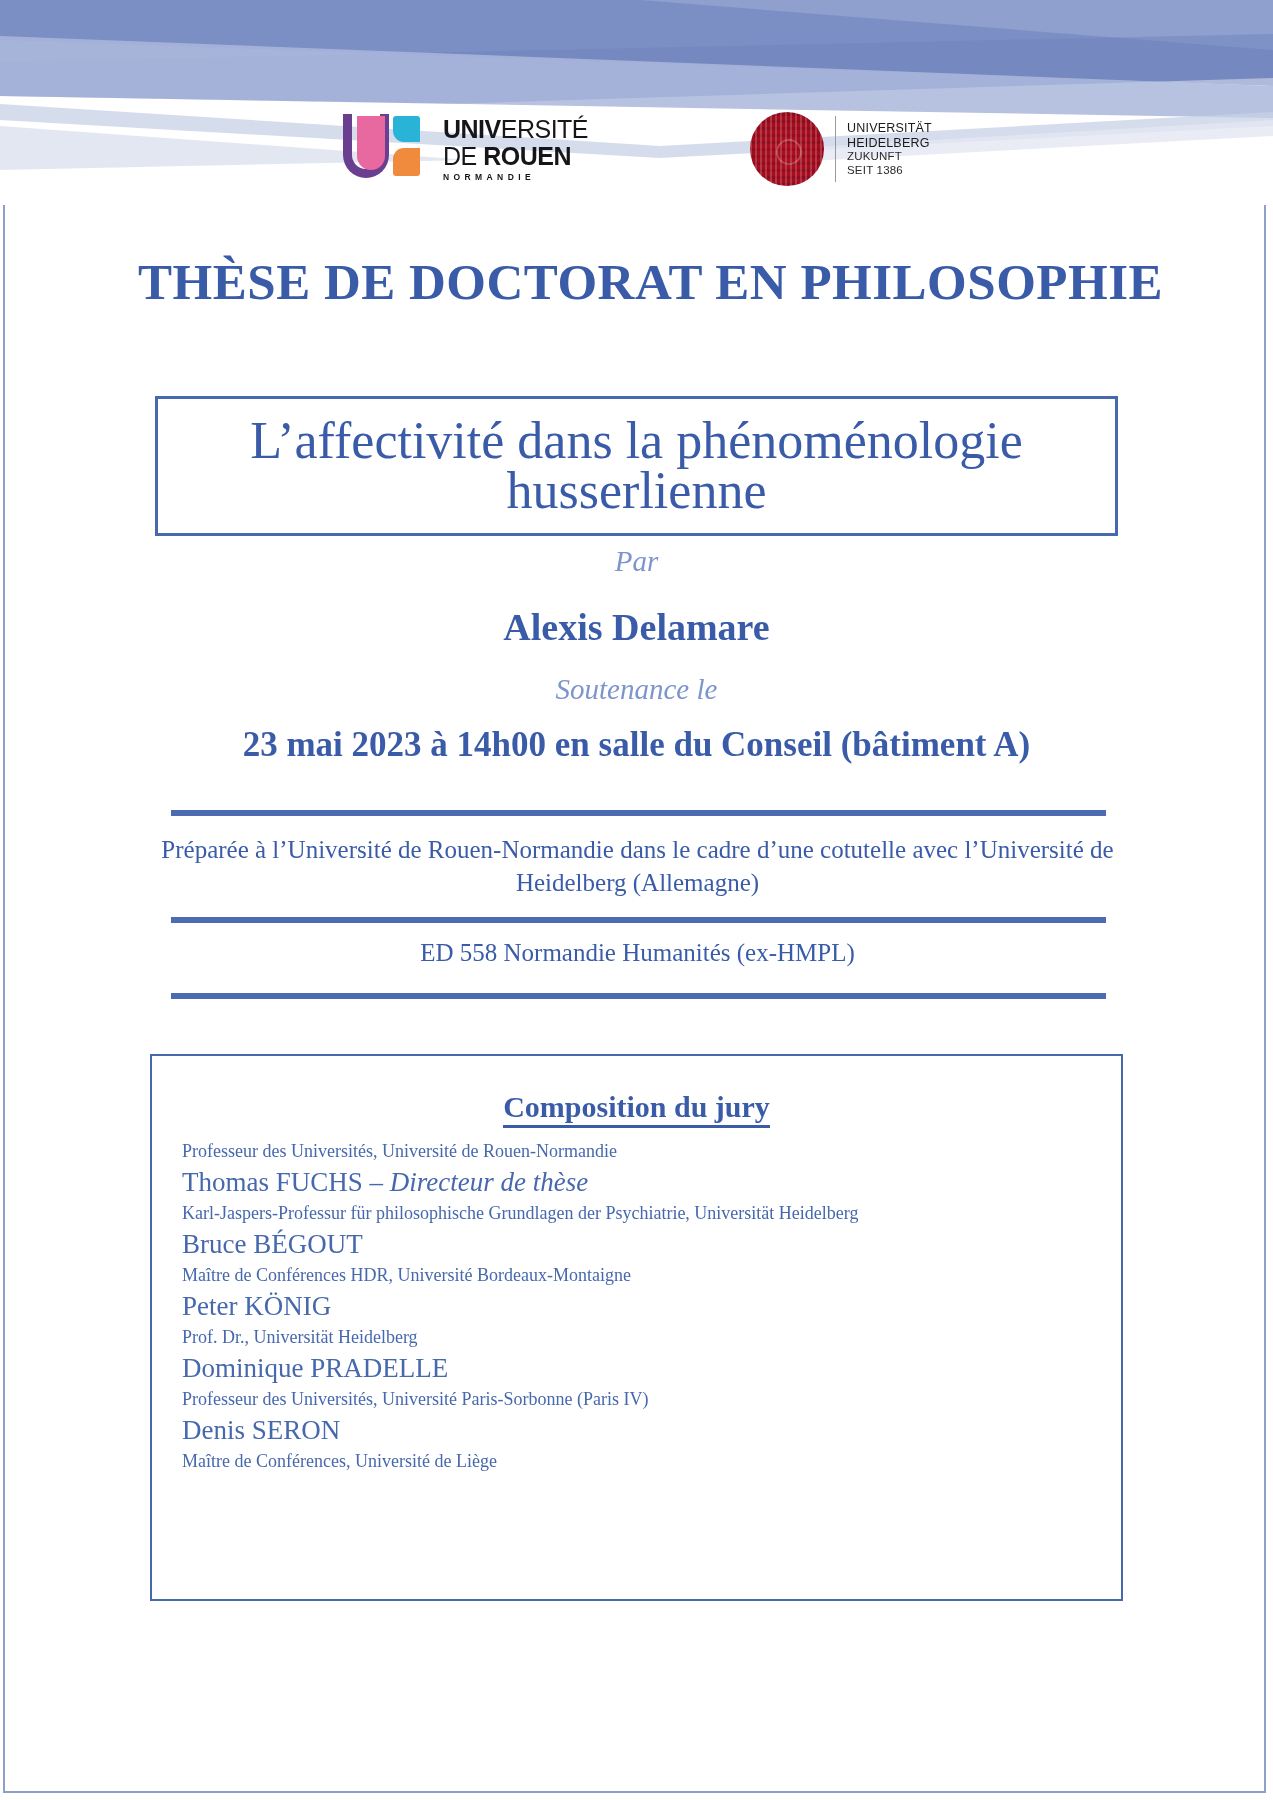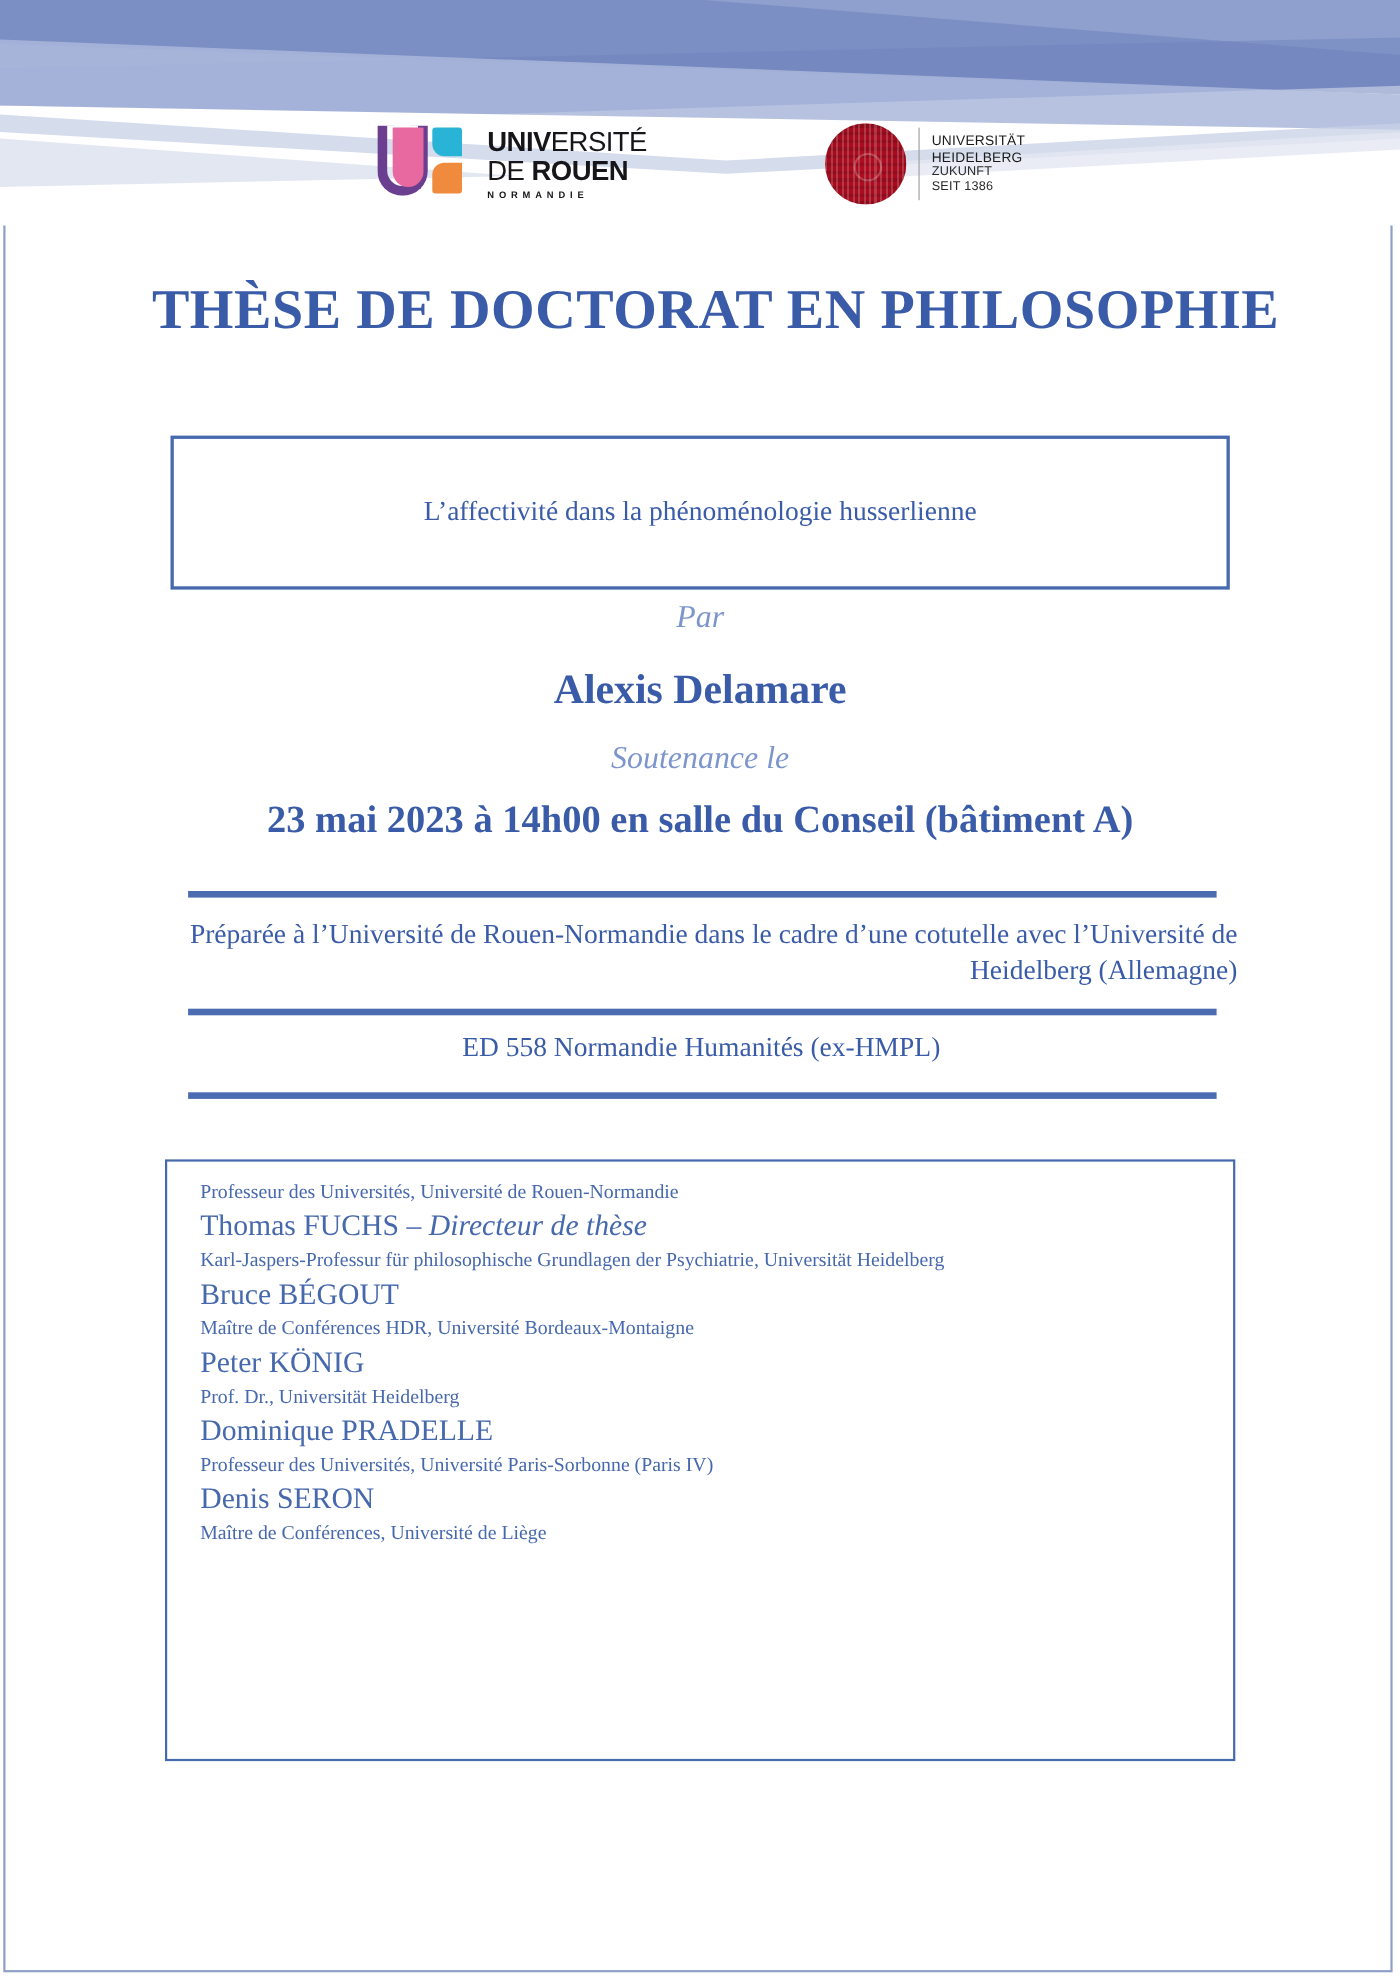--- a/index.html
+++ b/index.html
@@ -186,21 +186,21 @@
     width: 963px;
     height: 140px;
     border: 3px solid #4668ad;
     box-sizing: border-box;
     display: flex;
     align-items: center;
     justify-content: center;
   }
   .thesis-title {
     text-align: center;
-    font-size: 25px;
+    font-size: 52px;
     line-height: 50px;
     color: #3a5ca8;
     font-weight: 400;
     padding: 0 18px;
   }
 
   
   .par {
     position: absolute;
     left: 110px; top: 545px;
@@ -247,21 +247,21 @@
     background: #4b6cb0;
   }
   .rule.r1 { top: 810px; }
   .rule.r2 { top: 917px; }
   .rule.r3 { top: 993px; }
 
   .prep {
     position: absolute;
     left: 150px; top: 833px;
     width: 975px;
-    text-align: right;
+    text-align: center;
     font-size: 25px;
     line-height: 33px;
     color: #3a5ca8;
   }
   .ed {
     position: absolute;
     left: 150px; top: 939px;
     width: 975px;
     text-align: center;
     font-size: 25px;
@@ -374,20 +374,21 @@
   <div class="soutenance">Soutenance le</div>
   <div class="date-line">23 mai 2023 à 14h00 en salle du Conseil (bâtiment A)</div>
 
   <div class="rule r1"></div>
   <div class="prep">Préparée à l’Université de Rouen-Normandie dans le cadre d’une cotutelle avec l’Université de Heidelberg (Allemagne)</div>
   <div class="rule r2"></div>
   <div class="ed">ED 558 Normandie Humanités (ex-HMPL)</div>
   <div class="rule r3"></div>
 
   <div class="jury-box">
+    <div class="jury-heading"><span>Composition du jury</span></div>
     <div class="jury-list" id="jury-list">
         <div class="jury-member">
           <div class="jury-aff">Professeur des Universités, Université de Rouen-Normandie</div>
         </div>
         <div class="jury-member">
           <div class="jury-name"><span>Thomas FUCHS</span><span> – </span><span class="role">Directeur de thèse</span></div>
           <div class="jury-aff">Karl-Jaspers-Professur für philosophische Grundlagen der Psychiatrie, Universität Heidelberg</div>
         </div>
         <div class="jury-member">
           <div class="jury-name"><span>Bruce BÉGOUT</span></div>

